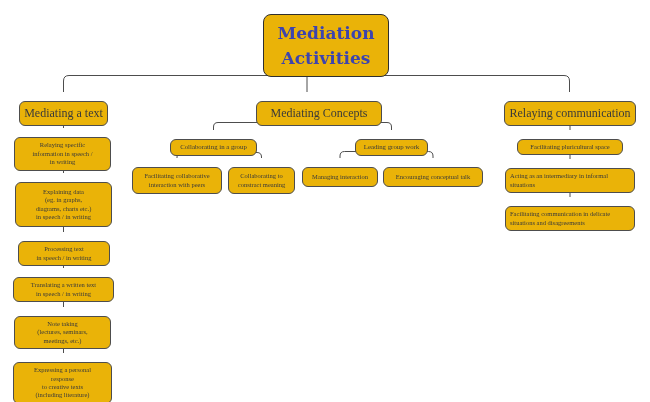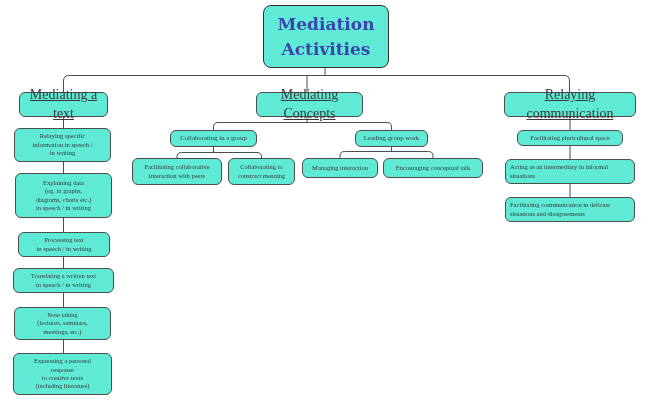--- a/index.html
+++ b/index.html
@@ -10,46 +10,46 @@
     --bg:#ffffff;
   }
   html,body{margin:0;padding:0;background:var(--bg);}
   #canvas{
     position:relative;width:650px;height:402px;background:var(--bg);
     font-family:"Liberation Serif",serif;color:var(--ink);overflow:hidden;
   }
   #wires{position:absolute;left:0;top:0;width:650px;height:402px;}
   #wires path{fill:none;stroke:var(--line);stroke-width:1;}
   .node{
-    position:absolute;box-sizing:border-box;background:#5eead4;
+    position:absolute;box-sizing:border-box;background:#eab308;
     border:1px solid var(--line);border-radius:6px;
     display:flex;align-items:center;justify-content:center;
-    text-align:center;white-space:pre-line;line-height:1.3;
+    text-align:center;white-space:pre-line;line-height:1.3;margin-top:9px;
   }
   .root{
     border:1.5px solid var(--title-border);border-radius:8px;
     color:var(--accent);font-family:"DejaVu Serif",serif;
     font-weight:bold;font-size:17px;line-height:1.45;
     left:263px;top:5px;width:126px;height:63px;
   }
-  .hdr{font-size:14px;height:25px;top:92px;text-decoration:underline;}
+  .hdr{font-size:12px;height:25px;top:92px;}
   .leaf{font-size:6.5px;}
   .leftalign{justify-content:flex-start;text-align:left;padding:0 4px;}
 
   
   .n-text{left:19px;width:89px;}
   .n-relay{left:14px;top:128px;width:97px;height:34px;}
   .n-explain{left:15px;top:173px;width:97px;height:45px;}
   .n-process{left:18px;top:232px;width:92px;height:25px;}
   .n-translate{left:13px;top:268px;width:101px;height:25px;}
   .n-note{left:14px;top:307px;width:97px;height:33px;}
   .n-express{left:13px;top:353px;width:99px;height:42px;}
 
   
-  .n-concepts{left:256px;width:107px;}
+  .n-concepts{left:256px;width:126px;}
   .n-collab{left:170px;top:130px;width:87px;height:17px;font-size:6.8px;}
   .n-leading{left:355px;top:130px;width:73px;height:17px;font-size:6.8px;}
   .n-fcpeers{left:132px;top:158px;width:90px;height:27px;}
   .n-cmeaning{left:228px;top:158px;width:67px;height:27px;}
   .n-managing{left:302px;top:158px;width:76px;height:20px;}
   .n-encouraging{left:383px;top:158px;width:100px;height:20px;}
 
   
   .n-comm{left:504px;width:132px;}
   .n-pluri{left:517px;top:130px;width:106px;height:16px;}

